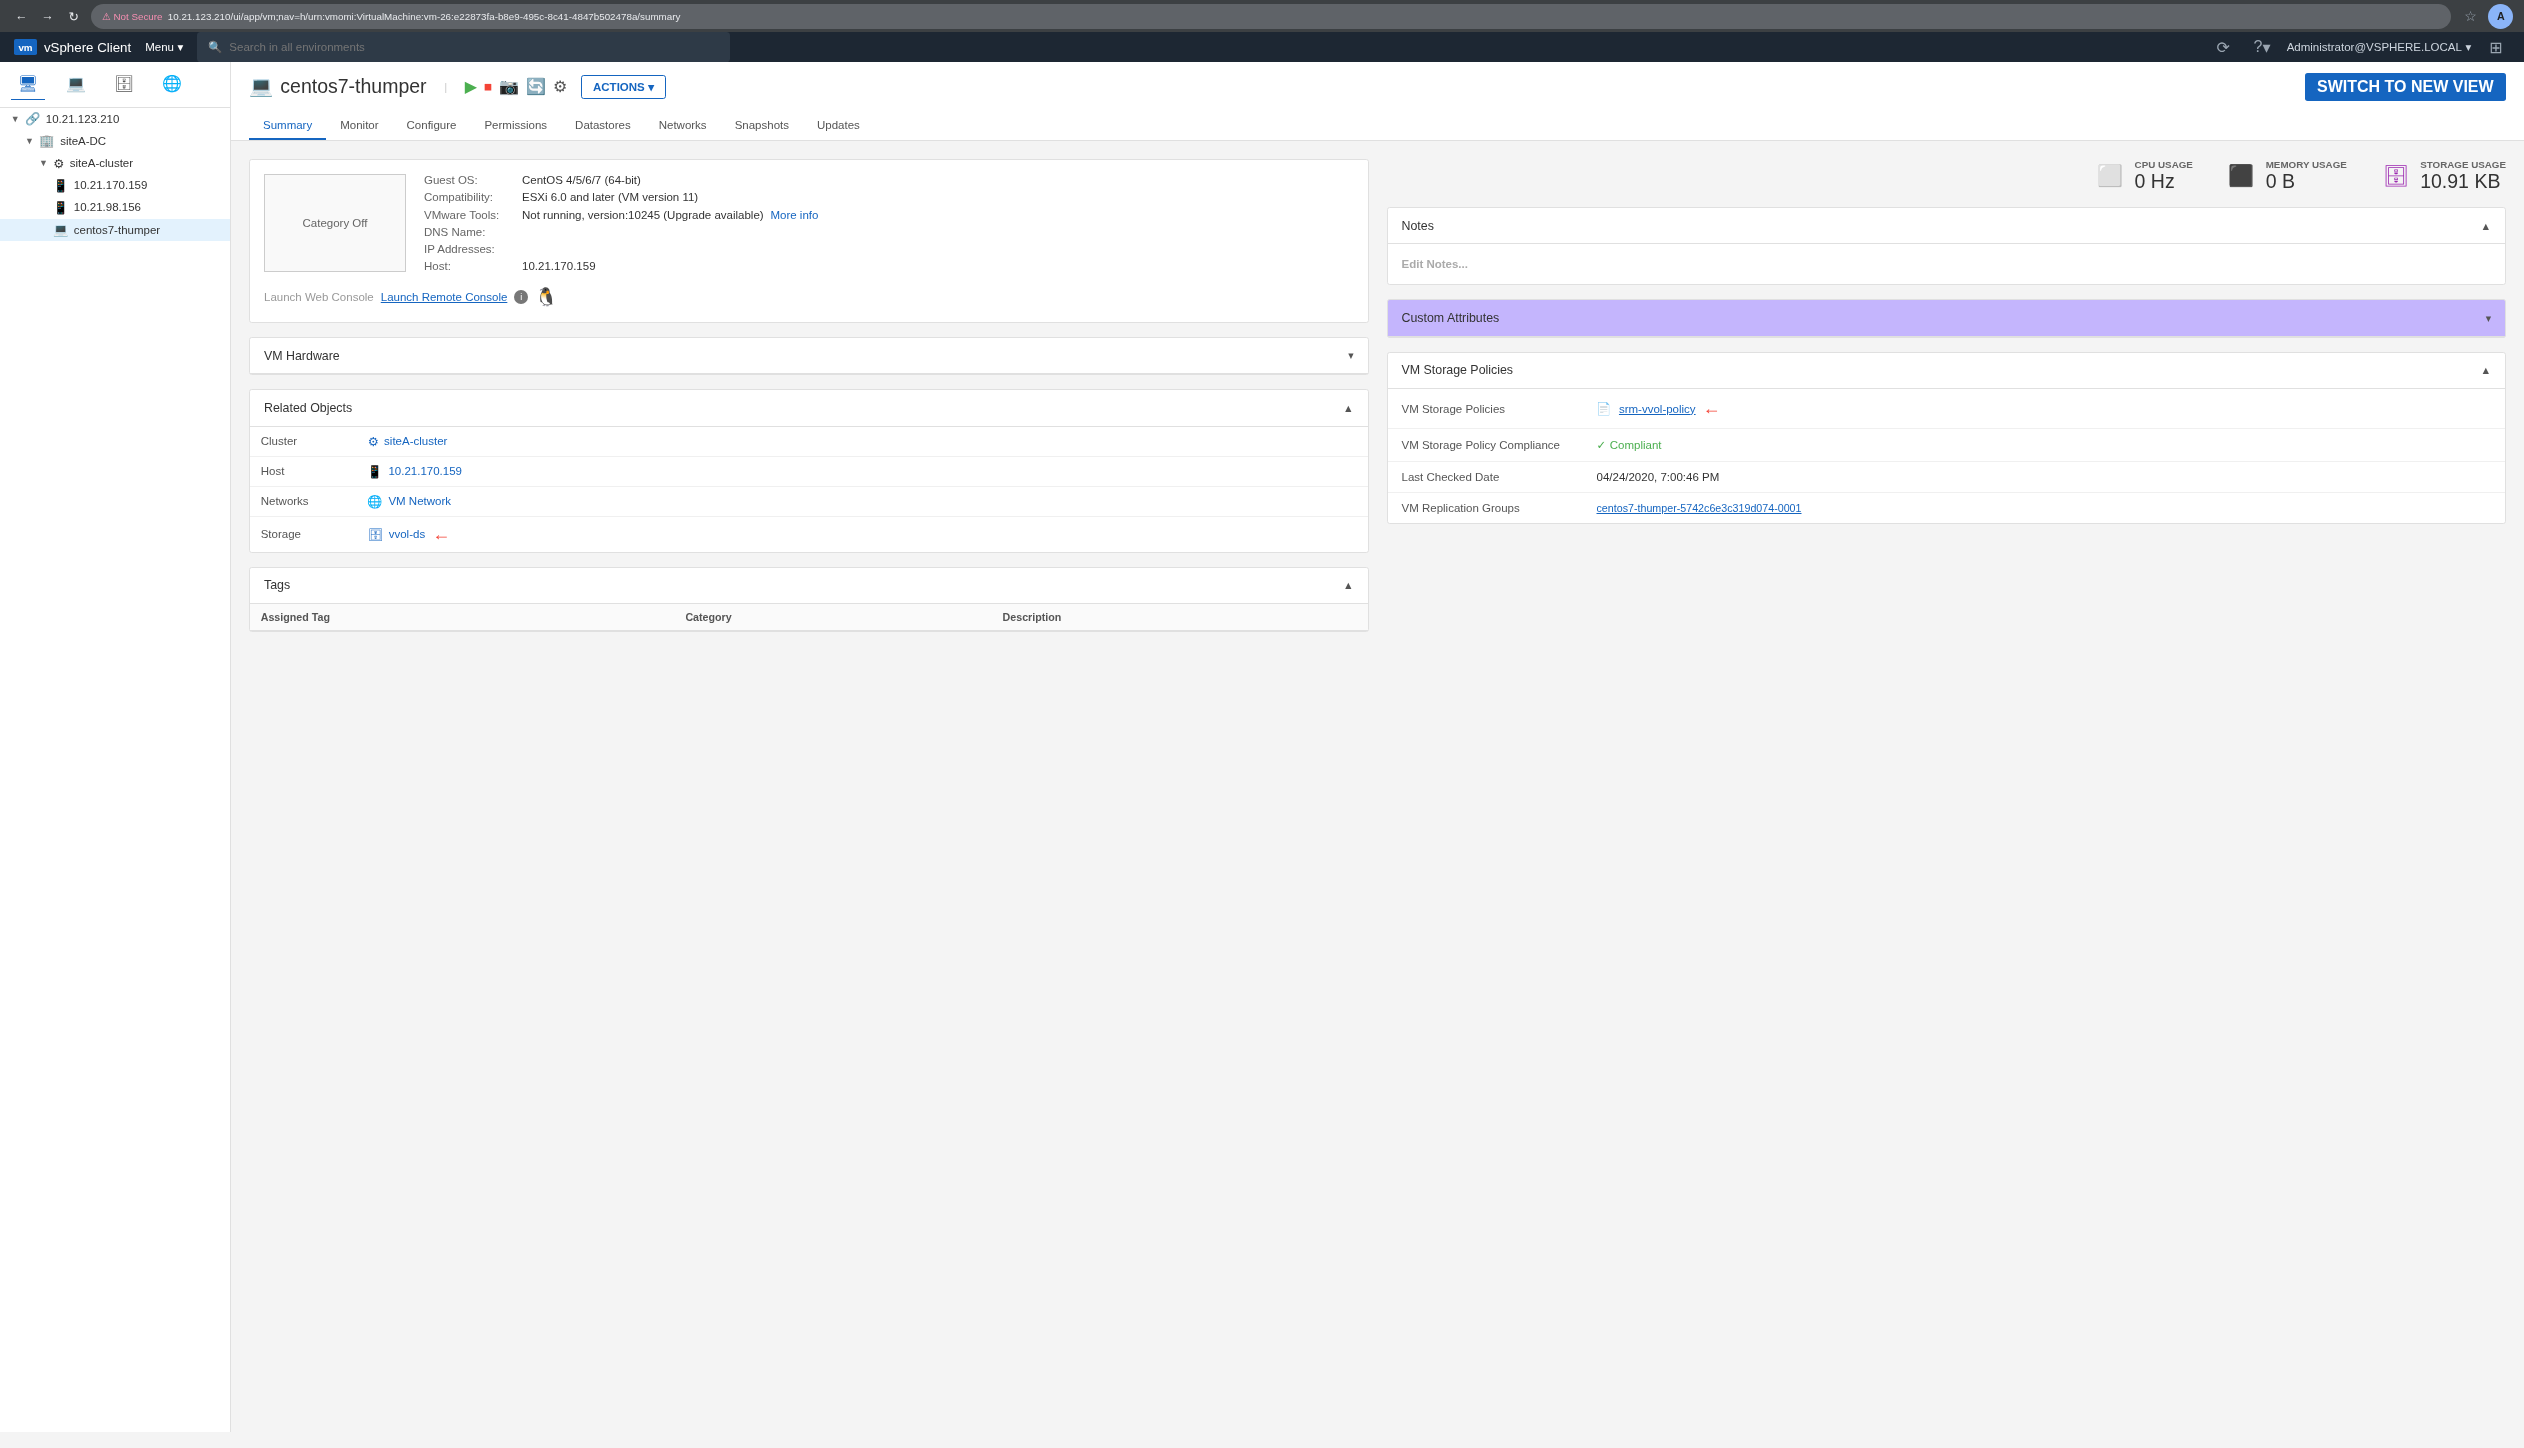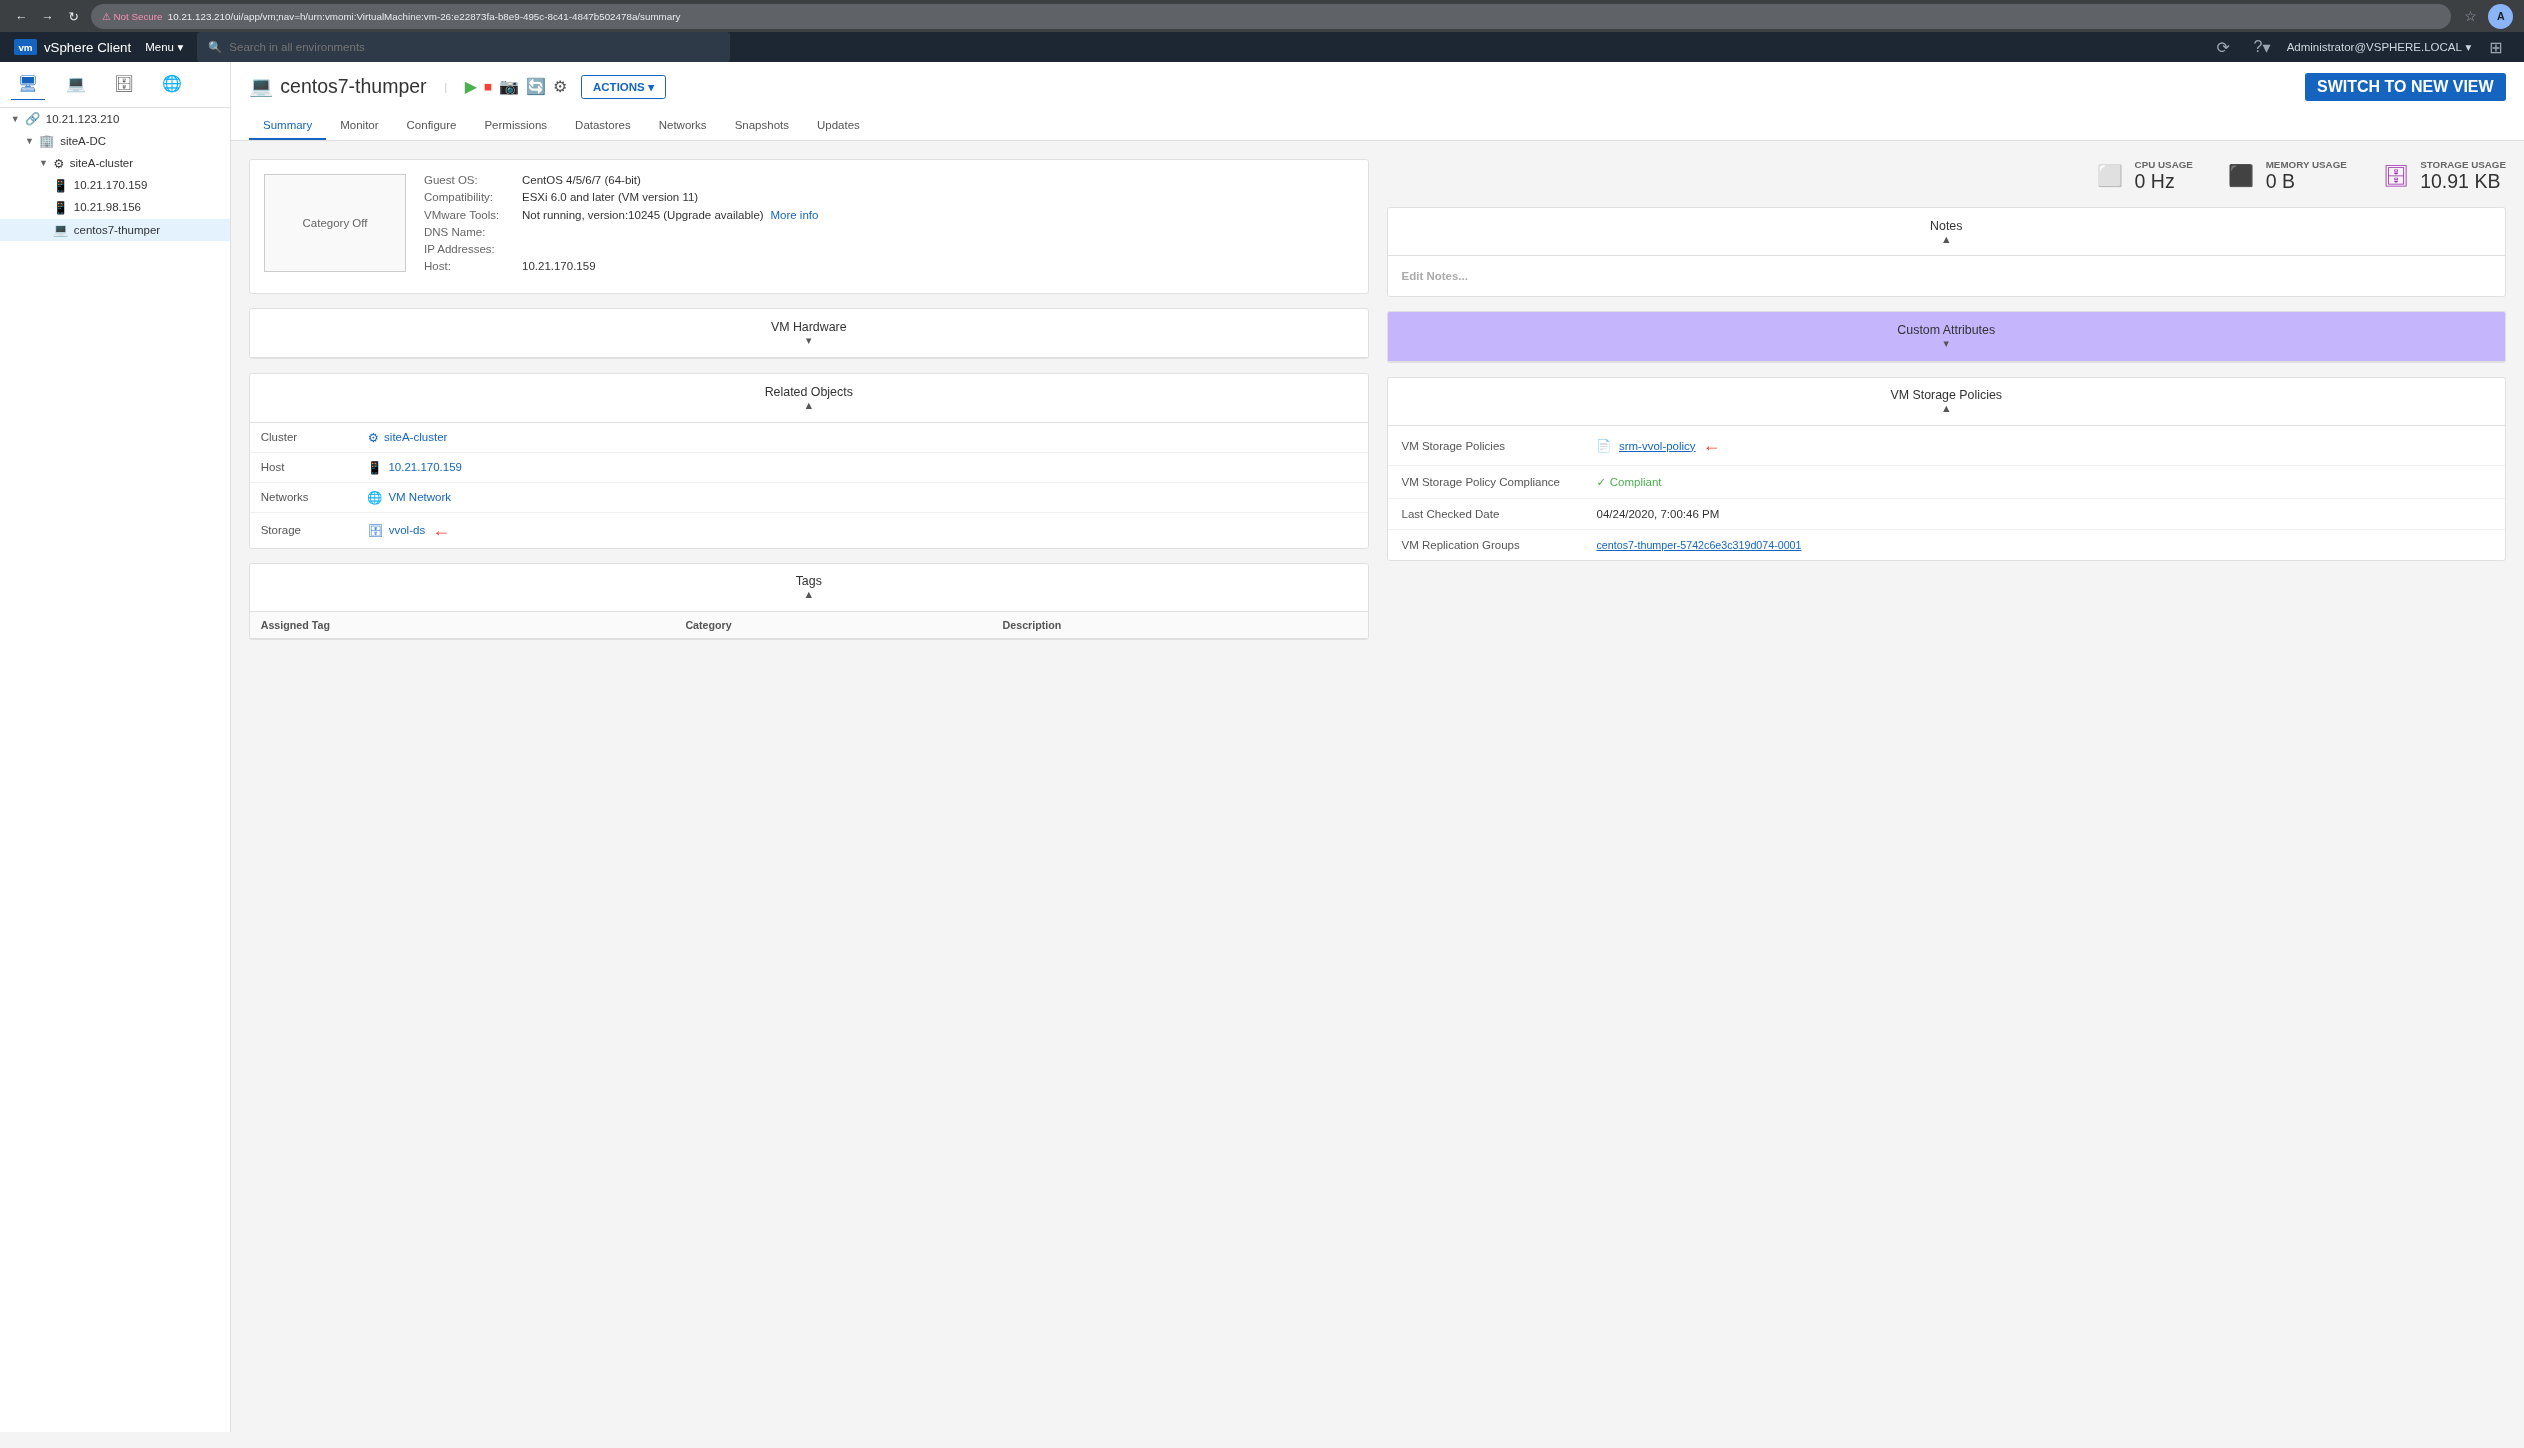--- a/index.html
+++ b/index.html
@@ -275,21 +275,20 @@
       border-radius: 2.7px;
       margin-bottom: 14px;
     }
     .section-header {
       padding: 10.7px 14px;
       border-bottom: 0.9px solid #e0e0e0;
       display: flex;
       align-items: center;
       justify-content: space-between;
       cursor: pointer;
-      flex-direction: column;
     }
     .section-title { font-size: 12.4px; font-weight: 500; color: #333; }
     .section-toggle { font-size: 10.7px; color: #555; }
     .section-body { padding: 14px; }
 
     
     .related-table { width: 100%; border-collapse: collapse; }
     .related-table td {
       padding: 7px 10.7px;
       border-bottom: 0.9px solid #f0f0f0;
@@ -503,20 +502,26 @@
                 </div>
                 <div class="vm-info-row">
                   <span class="vm-info-label">IP Addresses:</span>
                   <span class="vm-info-value"></span>
                 </div>
                 <div class="vm-info-row">
                   <span class="vm-info-label">Host:</span>
                   <span class="vm-info-value">10.21.170.159</span>
                 </div>
               </div>
+              <div class="console-links">
+                <span class="console-link">Launch Web Console</span>
+                <a class="console-link-active" href="#">Launch Remote Console</a>
+                <span class="info-icon">i</span>
+                <span class="linux-icon">🐧</span>
+              </div>
             </div>
           </div>
 
           <div class="section-card">
             <div class="section-header">
               <span class="section-title">VM Hardware</span>
               <span class="section-toggle">▾</span>
             </div>
           </div>
 

